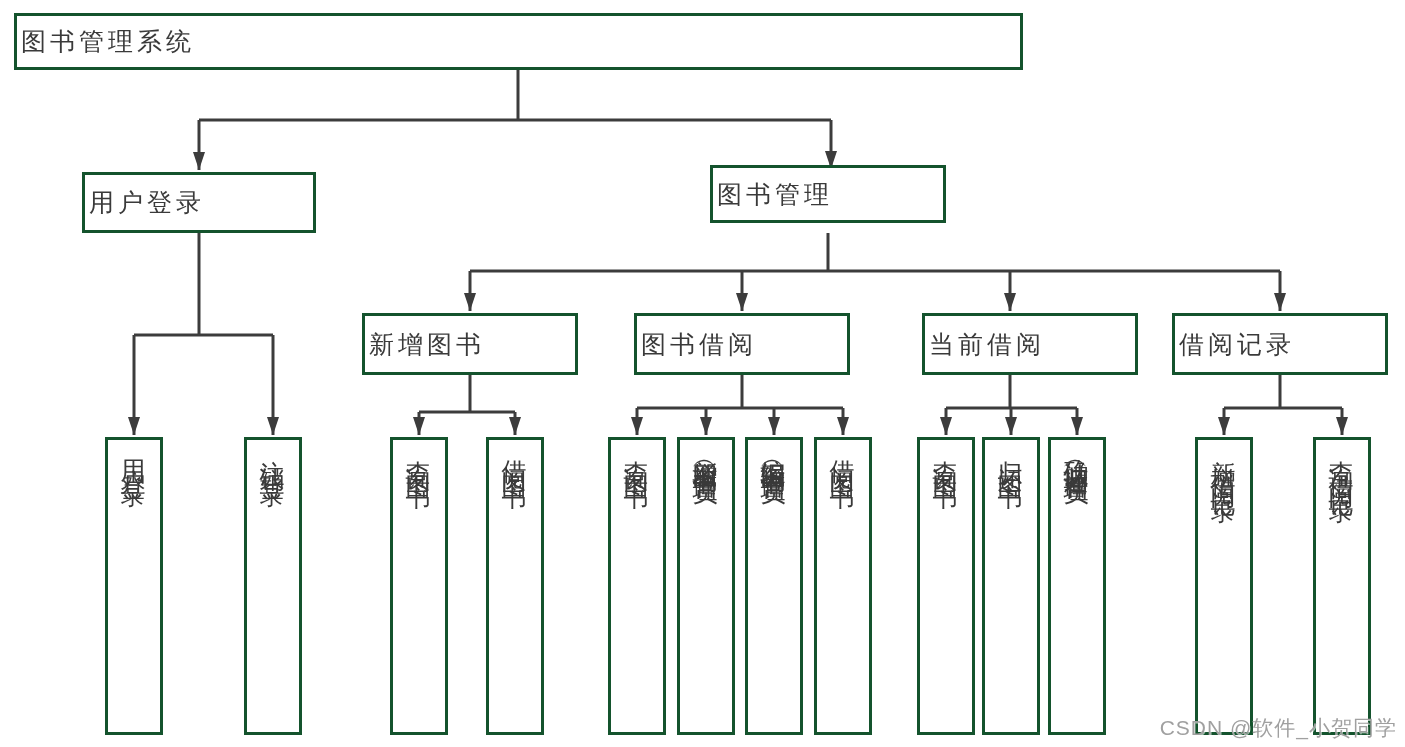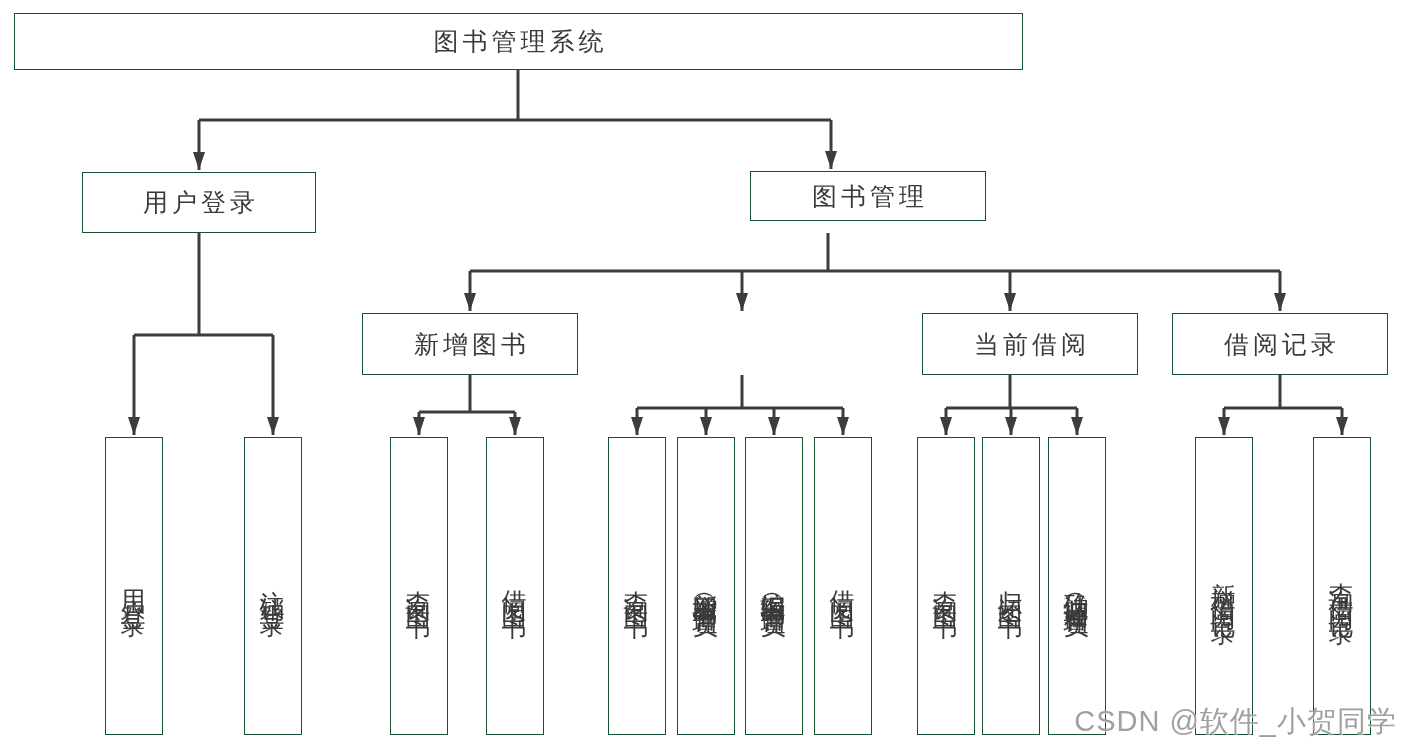--- a/index.html
+++ b/index.html
@@ -17,44 +17,44 @@
   .connectors {
     position: absolute;
     left: 0; top: 0;
     width: 1405px; height: 747px;
     pointer-events: none;
   }
   .node {
     position: absolute;
     box-sizing: border-box;
     background: #ffffff;
-    border: 1px solid #14532d;
+    border: 3px solid #14532d;
     display: flex;
     align-items: center;
-    justify-content: center;
+    justify-content: flex-start;
     color: #3a3a3a;
     font-size: 25px;
     letter-spacing: 4px;
     white-space: nowrap;
   }
   .hnode span { padding-left: 4px; } 
   .vnode {
     writing-mode: vertical-rl;
     text-orientation: mixed;
     letter-spacing: 8px;
     width: 58px;
     top: 437px;
     height: 298px;
     font-size: 25px;
   }
   .vnode.long { letter-spacing: 3px; }
   
   .n-root   { left: 14px;   top: 13px;  width: 1009px; height: 57px; }
   .n-login  { left: 82px;   top: 172px; width: 234px;  height: 61px; }
-  .n-mgmt   { left: 710px;  top: 171px; width: 236px;  height: 50px; margin-left: 40px; }
+  .n-mgmt   { left: 710px;  top: 165px; width: 236px;  height: 58px; }
   .n-rec    { left: 362px;  top: 313px; width: 216px;  height: 62px; }
   .n-borrow { left: 634px;  top: 313px; width: 216px;  height: 62px; }
   .n-cur    { left: 902px;  top: 313px; width: 216px;  height: 62px; margin-left: 20px; }
   .n-log    { left: 1172px; top: 313px; width: 216px;  height: 62px; }
   .lf-1  { left: 105px;  }
   .lf-2  { left: 244px;  }
   .lf-3  { left: 390px;  }
   .lf-4  { left: 486px;  }
   .lf-5  { left: 608px;  }
   .lf-6  { left: 677px;  }
@@ -62,21 +62,21 @@
   .lf-8  { left: 814px;  }
   .lf-9  { left: 917px;  }
   .lf-10 { left: 982px;  }
   .lf-11 { left: 1048px; }
   .lf-12 { left: 1195px; }
   .lf-13 { left: 1313px; }
   .watermark {
     position: absolute;
     right: 8px;
     bottom: 5px;
-    font-size: 29px;
+    font-size: 21px;
     color: #a0a0a0;
     letter-spacing: 1px;
     z-index: 5;
     text-shadow: 1px 1px 0 rgba(255,255,255,0.6);
   }
 </style>
 </head>
 <body>
 
 <div class="page">
@@ -132,20 +132,23 @@
   <div class="node hnode n-login">
     <span>用户登录</span>
   </div>
   <div class="node hnode n-mgmt">
     <span>图书管理</span>
   </div>
 
   <div class="node hnode n-rec">
     <span>新增图书</span>
   </div>
+  <div class="node hnode n-borrow">
+    <span>图书借阅</span>
+  </div>
   <div class="node hnode n-cur">
     <span>当前借阅</span>
   </div>
   <div class="node hnode n-log">
     <span>借阅记录</span>
   </div>
 
   <div class="node vnode lf-1">用户登录</div>
   <div class="node vnode lf-2">注销登录</div>
 

